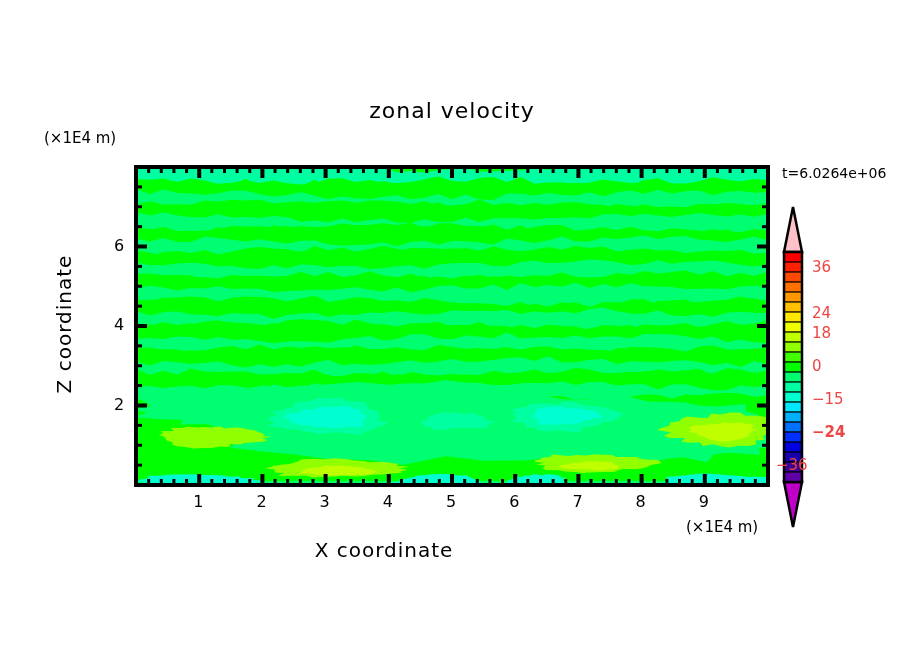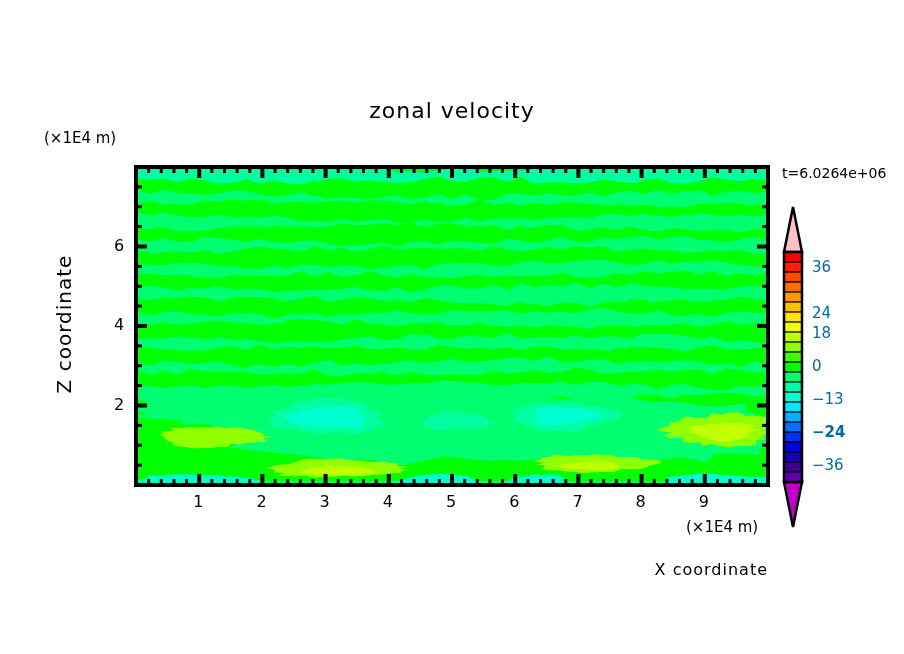--- a/index.html
+++ b/index.html
@@ -7,27 +7,27 @@
     width:904px;height:654px;background:#ffffff;
     font-family:"DejaVu Sans","Liberation Sans",sans-serif;
     color:#000000;overflow:hidden;position:relative;
   }
   .fig{position:absolute;left:0;top:0;width:904px;height:522px;margin-top:12px;}
   .txt{position:absolute;white-space:pre;color:#000;}
   #title{left:0;top:86px;width:904px;text-align:center;font-size:22px;letter-spacing:1px;}
   #yunit{left:44px;top:117px;font-size:15px;}
   #xunit{left:686px;top:506px;font-size:15px;}
   #tstamp{left:782px;top:153px;font-size:14px;}
-  #xtitle{left:0;top:548px;width:768px;text-align:right;font-size:16px;letter-spacing:1px;}
+  #xtitle{left:0;top:526px;width:768px;text-align:center;font-size:20px;letter-spacing:1px;}
   #ytitle{
     position:absolute;left:-36px;top:300px;width:200px;text-align:center;
     font-size:20px;letter-spacing:1px;transform:rotate(-90deg);transform-origin:center center;
   }
   .tick-lbl{position:absolute;font-size:16px;color:#000;white-space:pre;}
-  .cb-lbl{position:absolute;font-size:15px;color:#0369a1;white-space:pre;}
+  .cb-lbl{position:absolute;font-size:15px;color:#ef4444;white-space:pre;}
   svg{display:block;}
 </style>
 </head>
 <body>
 
 <div class="fig">
 
   <div class="txt" id="title">zonal velocity</div>
   <div class="txt" id="yunit">(×1E4 m)</div>
   <div class="txt" id="xunit">(×1E4 m)</div>
@@ -263,18 +263,18 @@
   <div id="ytick-labels">
       <div class="tick-lbl" style="left: 114px; top: 382.5px;">2</div>
       <div class="tick-lbl" style="left: 114px; top: 303px;">4</div>
       <div class="tick-lbl" style="left: 114px; top: 223.5px;">6</div>
     </div>
   <div id="cb-labels">
       <div class="cb-lbl" style="left: 812px; top: 246.429px;">36</div>
       <div class="cb-lbl" style="left: 812px; top: 292px;">24</div>
       <div class="cb-lbl" style="left: 812px; top: 312.143px;">18</div>
       <div class="cb-lbl" style="left: 812px; top: 345px;">0</div>
-      <div class="cb-lbl" style="left: 812px; top: 377.857px;">−13</div>
+      <div class="cb-lbl" style="left: 812px; top: 377.857px;">−15</div>
       <div class="cb-lbl" style="left: 812px; top: 410.714px; font-weight: bold;">−24</div>
-      <div class="cb-lbl" style="left: 812px; top: 443.571px;">−36</div>
+      <div class="cb-lbl" style="left: 776px; top: 443.571px;">−36</div>
     </div>
 
 </div>
 
 </body></html>

